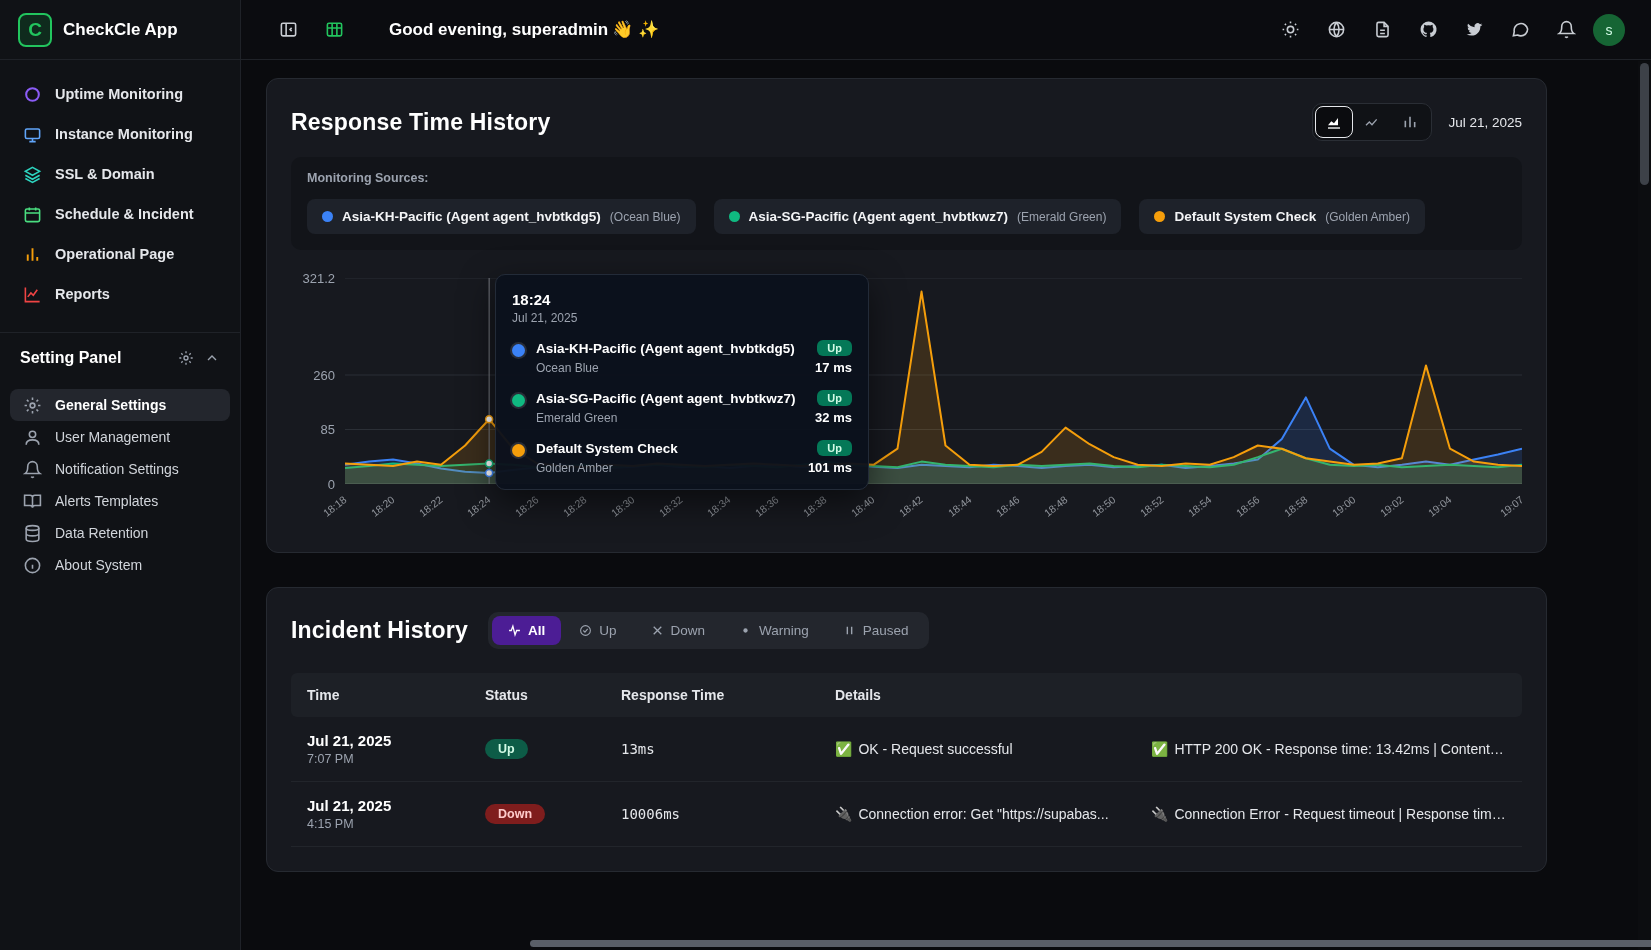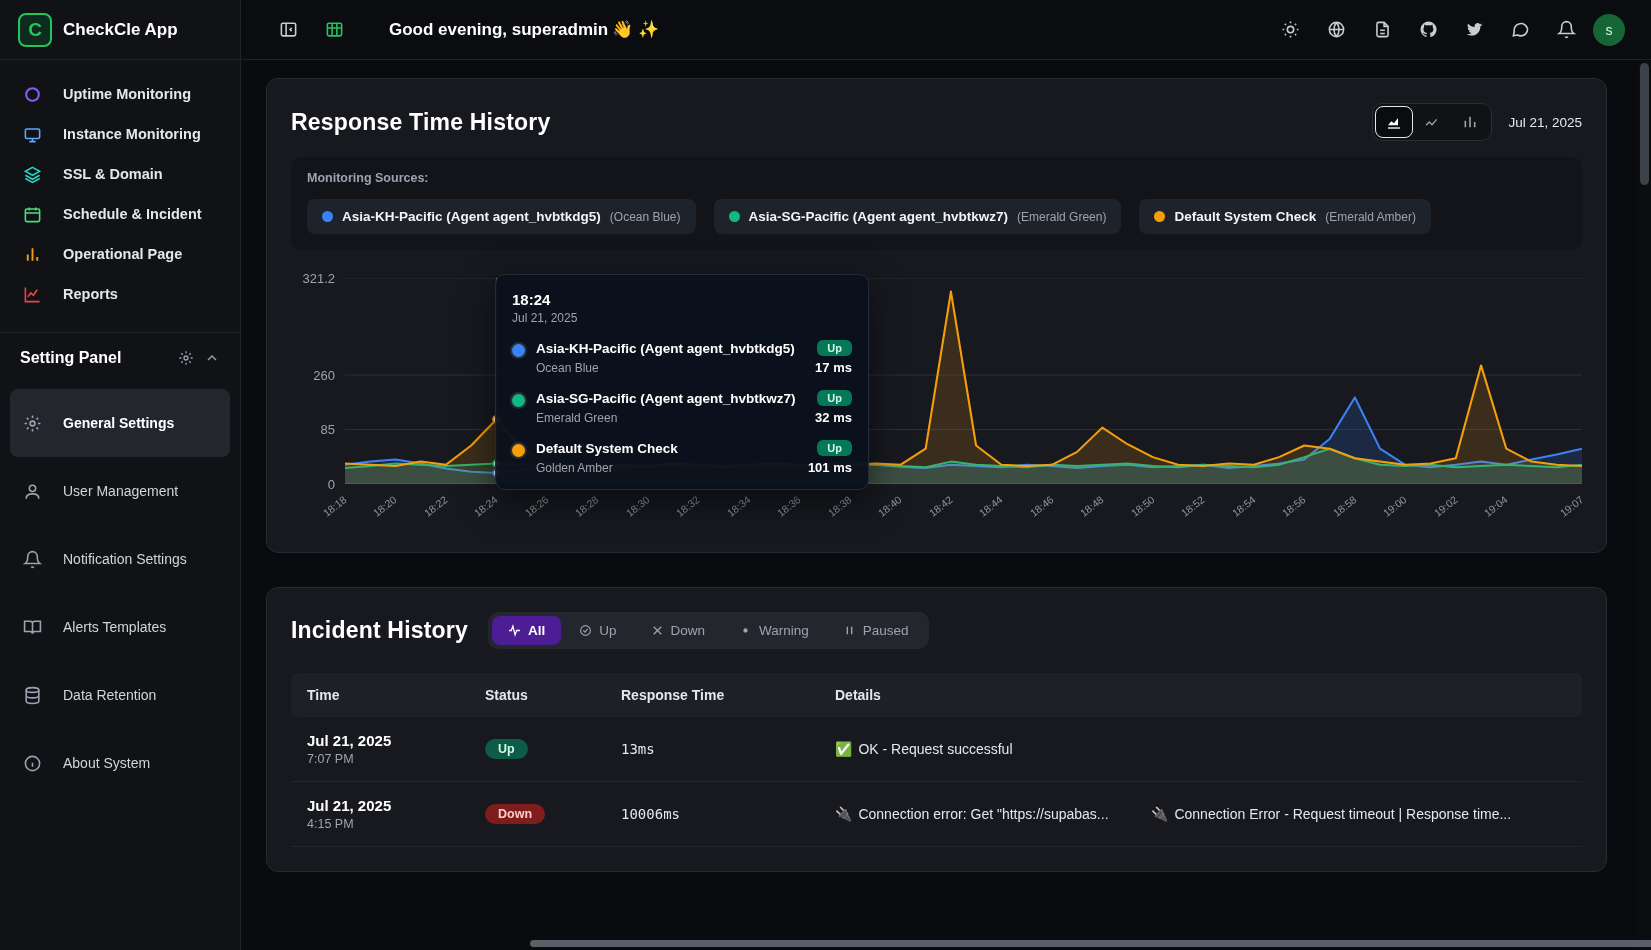--- a/index.html
+++ b/index.html
@@ -6,45 +6,45 @@
   html,body { width:1651px; height:950px; overflow:hidden; background:#0a0b0e; color:#f3f4f6;
     font-family:"Liberation Sans", sans-serif; }
   .app { display:flex; width:100%; height:100%; }
 
   
   .sidebar { width:241px; min-width:241px; background:#101216; border-right:1px solid #1f2228; display:flex; flex-direction:column; }
   .logo-row { height:60px; display:flex; align-items:center; gap:11px; padding:0 18px; border-bottom:1px solid #1f2228; }
   .logo-badge { width:34px; height:34px; border-radius:8px; background:#0f2b1d; border:2px solid #22c55e; display:flex; align-items:center; justify-content:center; font-weight:bold; font-size:19px; color:#22c55e; }
   .app-title { font-size:17px; font-weight:bold; color:#fff; }
   .nav { padding:14px 10px 8px; }
-  .nav-item { display:flex; align-items:center; gap:21px; padding:10px 12px; border-radius:8px; cursor:pointer; color:#e5e7eb; }
+  .nav-item { display:flex; align-items:center; gap:13px; padding:10px 12px; border-radius:8px; cursor:pointer; color:#e5e7eb; }
   .nav-item.active { background:#23262d; color:#fff; }
   .nav-label { font-size:14.5px; font-weight:600; }
   .nav-ico { width:20px; height:20px; display:flex; align-items:center; justify-content:center; }
   .nav-ico svg { width:19px; height:19px; }
   .c-purple{color:#8b5cf6} .c-blue{color:#60a5fa} .c-teal{color:#2dd4bf} .c-green{color:#4ade80}
   .c-orange{color:#f59e0b} .c-emerald{color:#34d399} .c-red{color:#ef4444} .c-gray{color:#9ca3af}
   .side-divider { height:1px; background:#1f2228; margin:10px 0 0; }
   .setting-head { display:flex; align-items:center; padding:16px 20px 8px; gap:10px; }
   .setting-title { font-size:16px; font-weight:bold; color:#fff; flex:1; }
   .setting-head svg { width:16px; height:16px; color:#9ca3af; }
   .subnav .nav-label { font-weight:500; font-size:14px; color:#d1d5db; }
-  .subnav .nav-item { padding:24px 12px; }
+  .subnav .nav-item { padding:6px 12px; }
   .subnav .nav-item.active .nav-label { color:#fff; font-weight:600; }
 
   
   .main { flex:1; display:flex; flex-direction:column; position:relative; }
   .topbar { height:60px; min-height:60px; background:#0b0c10; border-bottom:1px solid #1f2228; display:flex; align-items:center; padding:0 26px 0 28px; gap:8px; }
   .icon-btn { width:38px; height:38px; border-radius:8px; display:flex; align-items:center; justify-content:center; color:#c9cdd3; cursor:pointer; background:transparent; border:none; }
   .icon-btn svg { width:19px; height:19px; }
   .greeting { font-size:17px; font-weight:bold; color:#fff; margin-left:28px; }
   .topbar-right { margin-left:auto; display:flex; align-items:center; gap:8px; }
   .avatar { width:32px; height:32px; border-radius:50%; background:#166534; color:#d1fae5; font-size:14px; display:flex; align-items:center; justify-content:center; cursor:pointer; }
 
-  .content { flex:1; overflow:hidden; padding:18px 44px 0 25px; }
+  .content { flex:1; overflow:hidden; padding:18px 104px 0 25px; }
 
   .card { background:#17191f; border:1px solid #262a31; border-radius:12px; padding:24px; }
   .card-head { display:flex; align-items:center; }
   .card-title { font-size:23px; font-weight:bold; color:#fff; letter-spacing:.2px; }
 
   
   .view-toggles { margin-left:auto; display:flex; background:#101216; border:1px solid #2a2e35; border-radius:10px; padding:2px; }
   .vt-btn { width:38px; height:32px; display:flex; align-items:center; justify-content:center; color:#9ca3af; border-radius:8px; border:1px solid transparent; background:transparent; cursor:pointer; }
   .vt-btn.active { color:#fff; border-color:#e5e7eb; background:#0b0c0f; }
   .vt-btn svg { width:16px; height:16px; }
@@ -346,21 +346,21 @@
               <span class="chip-color">(Ocean Blue)</span>
             </div>
             <div class="chip">
               <span class="chip-dot" style="background-color: rgb(16, 185, 129);"></span>
               <span class="chip-name">Asia-SG-Pacific (Agent agent_hvbtkwz7)</span>
               <span class="chip-color">(Emerald Green)</span>
             </div>
             <div class="chip">
               <span class="chip-dot" style="background-color: rgb(245, 158, 11);"></span>
               <span class="chip-name">Default System Check</span>
-              <span class="chip-color">(Emerald Amber)</span>
+              <span class="chip-color">(Golden Amber)</span>
             </div>
           </div>
         </div>
 
         <div class="chart-block">
           <div class="y-gutter" id="y-ticks">
               <div class="ytick" style="top: 0%;">321.2</div>
               <div class="ytick" style="top: 47.0735%;">260</div>
               <div class="ytick" style="top: 73.5367%;">85</div>
               <div class="ytick" style="top: 100%;">0</div>
@@ -509,20 +509,21 @@
           </div>
 
           <div class="trow tbody-row">
             <div>
               <div class="cell-date">Jul 21, 2025</div>
               <div class="cell-time">7:07 PM</div>
             </div>
             <div><span class="pill pill-up">Up</span></div>
             <div class="mono">13ms</div>
             <div><span class="msg-ico">✅</span><span>OK - Request successful</span></div>
+            <div><span class="msg-ico">✅</span><span>HTTP 200 OK - Response time: 13.42ms | Content: 3...</span></div>
           </div>
 
           <div class="trow tbody-row">
             <div>
               <div class="cell-date">Jul 21, 2025</div>
               <div class="cell-time">4:15 PM</div>
             </div>
             <div><span class="pill pill-down">Down</span></div>
             <div class="mono">10006ms</div>
             <div><span class="msg-ico">🔌</span><span>Connection error: Get "https://supabas...</span></div>

